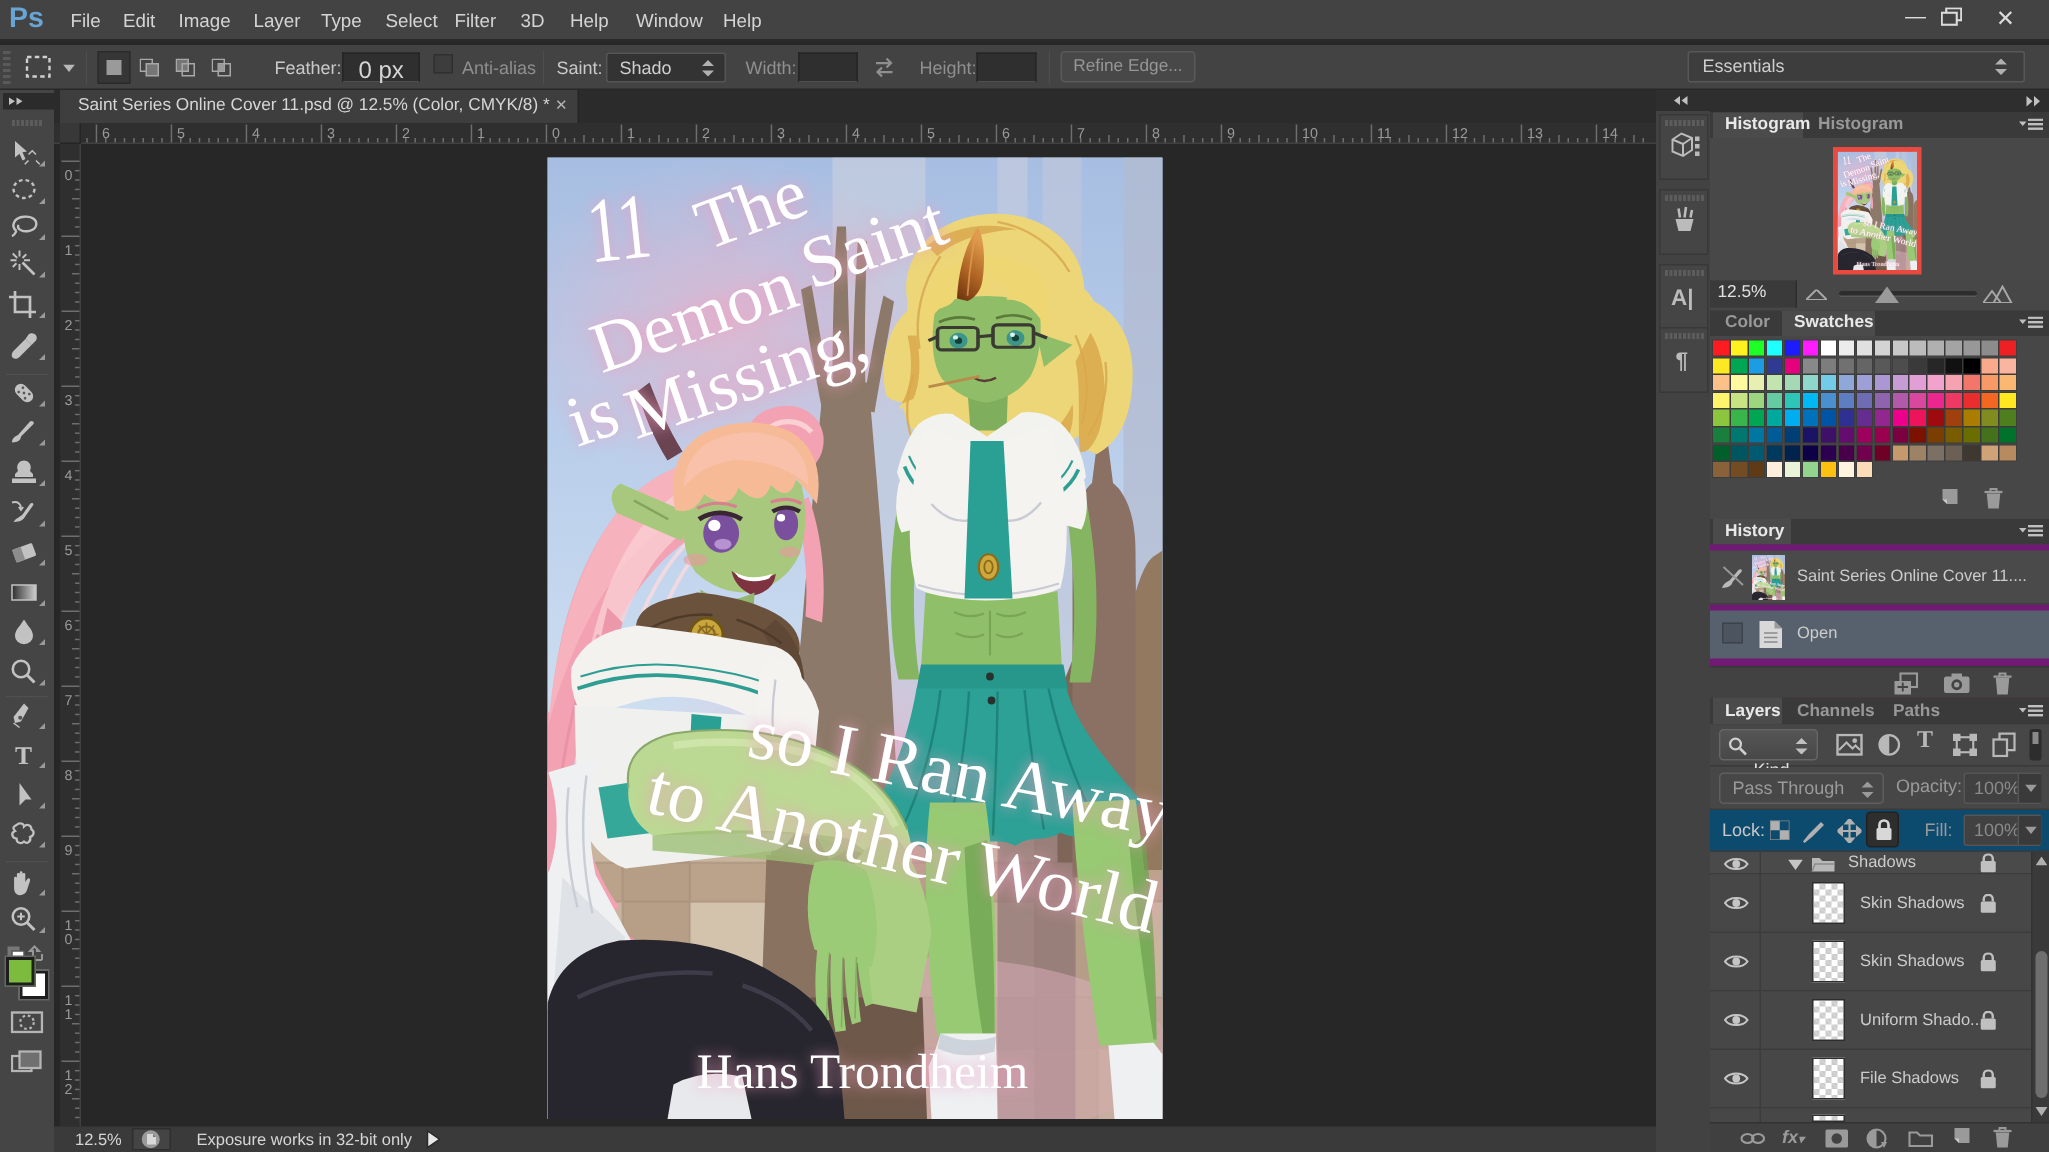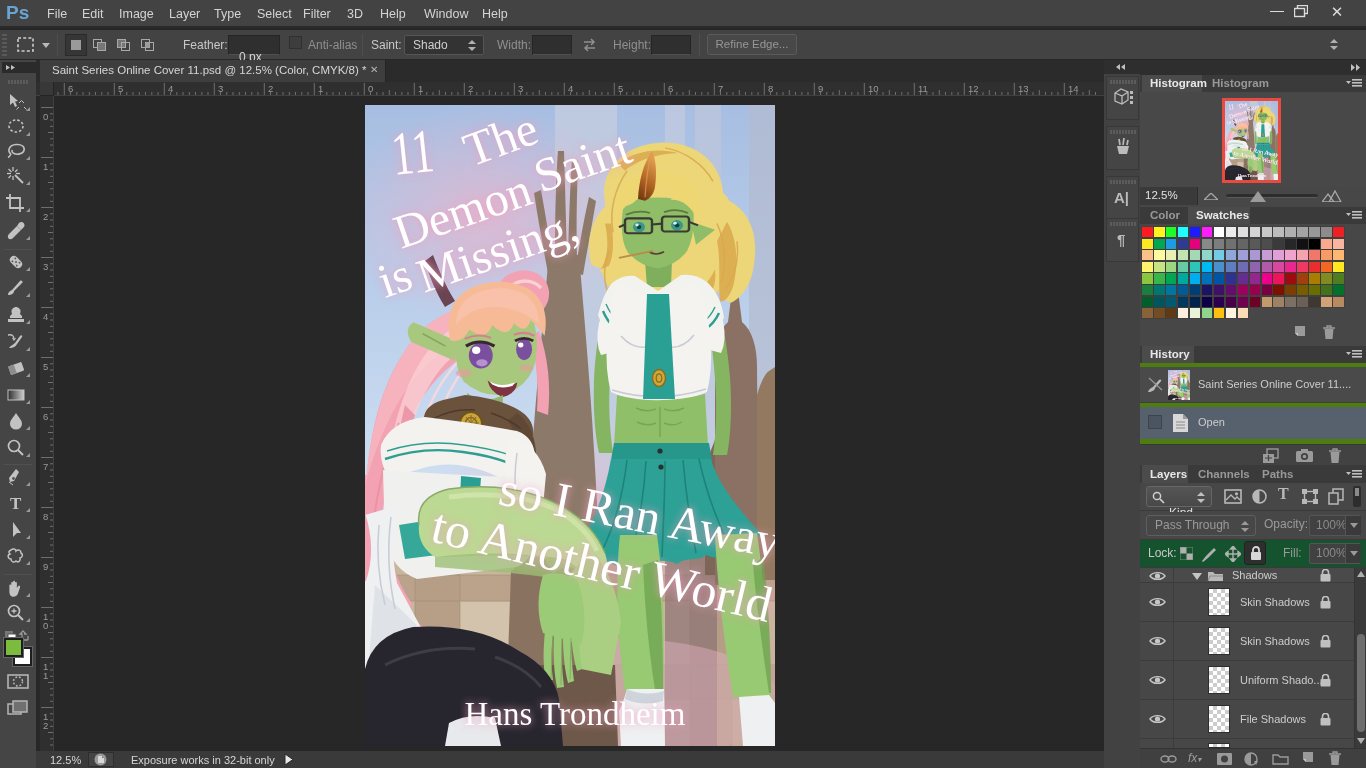--- a/index.html
+++ b/index.html
@@ -85,39 +85,40 @@
   <svg class="abs" style="left:117px;top:9px" width="14" height="13">
       <rect x="0.5" y="0.5" width="8" height="8" fill="#767676" stroke="#a8a8a8"></rect>
       <rect x="4.5" y="3.5" width="8" height="8" fill="none" stroke="#a8a8a8"></rect>
     </svg>
   <svg class="abs" style="left:141px;top:9px" width="14" height="13">
       <rect x="0.5" y="0.5" width="8" height="8" fill="none" stroke="#a8a8a8"></rect>
       <rect x="4.5" y="3.5" width="8" height="8" fill="none" stroke="#a8a8a8"></rect>
       <rect x="4.5" y="3.5" width="4" height="5" fill="#9a9a9a"></rect>
     </svg>
   <div class="abs" style="left:183px;top:8px">Feather:</div>
-  <div class="inputbox" style="left:228px;top:5px;width:52px;height:20px;color:#d6d6d6;font-size:12px;padding:14px 0 0 10px">0 px</div>
+  <div class="inputbox" style="left:228px;top:5px;width:52px;height:20px;color:#d6d6d6;font-size:16px;padding:3px 0 0 10px">0 px</div>
   <div class="abs dim" style="left:289px;top:6px;width:13px;height:13px;background:#3d3d3d;border:1px solid #303030"></div>
   <div class="abs dim" style="left:308px;top:8px">Anti-alias</div>
   <div class="sep" style="left:362px;top:4px;height:22px"></div>
   <div class="abs" style="left:371px;top:8px">Saint:</div>
   <div class="abs" style="left:404px;top:5px;width:80px;height:20px;background:#333333;border:1px solid #555;border-radius:2px;color:#cfcfcf;font-size:12px;padding:2px 0 0 8px">Shado</div>
   <svg class="abs" style="left:468px;top:10px" width="9" height="11">
       <path d="M0,4 L8,4 L4,0 Z M0,7 L8,7 L4,11 Z" fill="#b0b0b0"></path>
     </svg>
   <div class="abs dim" style="left:497px;top:8px">Width:</div>
   <div class="inputbox" style="left:532px;top:5px;width:40px;height:20px"></div>
   <svg class="abs" style="left:581px;top:8px" width="17" height="14">
       <path d="M3,4 L13,4 M10,1 L13,4 L10,7" stroke="#8f8f8f" stroke-width="1.5" fill="none"></path>
       <path d="M14,10 L4,10 M7,7 L4,10 L7,13" stroke="#8f8f8f" stroke-width="1.5" fill="none"></path>
     </svg>
   <div class="abs dim" style="left:613px;top:8px">Height:</div>
   <div class="inputbox" style="left:651px;top:5px;width:40px;height:20px"></div>
   <div class="sep" style="left:699px;top:4px;height:22px"></div>
   <div class="abs" style="left:707px;top:4px;width:90px;height:21px;background:#484848;border:1px solid #5a5a5a;border-radius:3px;color:#969696;font-size:11.5px;text-align:center;padding-top:3px">Refine Edge...</div>
+  <div class="abs" style="left:1125px;top:4px;width:225px;height:21px;background:#3d3d3d;border:1px solid #585858;border-radius:2px;color:#cdcdcd;font-size:12px;padding:2px 0 0 9px">Essentials</div>
   <svg class="abs" style="left:1330px;top:9px" width="9" height="11">
       <path d="M0,4 L8,4 L4,0 Z M0,7 L8,7 L4,11 Z" fill="#b0b0b0"></path>
     </svg>
 </div>
 
 <div id="tabbar">
   <div id="doctab">
       <span style="position:absolute;left:12px;top:4px">Saint Series Online Cover 11.psd @ 12.5% (Color, CMYK/8) *</span>
   <span style="position:absolute;left:330px;top:4px;color:#b5b5b5;font-size:10px">✕</span>
     </div>
@@ -895,21 +896,21 @@
 
   <div class="abs phead" style="left:0;top:286px;width:226px;height:17px;">
     <div class="abs ptab-on" style="left:2px;top:0;width:52px;height:17px;font-size:11.5px;font-weight:bold;padding:2px 0 0 8px">History</div>
     <svg class="pmenu" style="top:4px" width="16" height="10">
         <path d="M0,2 L5,2 L2.5,5 Z" fill="#c0c0c0"></path>
         <rect x="6" y="0" width="10" height="1.6" fill="#c0c0c0"></rect>
         <rect x="6" y="3" width="10" height="1.6" fill="#c0c0c0"></rect>
         <rect x="6" y="6" width="10" height="1.6" fill="#c0c0c0"></rect>
       </svg>
   </div>
-  <div class="abs" style="left:0;top:303px;width:226px;height:102px;background:#4d7c0f">
+  <div class="abs" style="left:0;top:303px;width:226px;height:102px;background:#701a75">
     <div class="abs" style="left:0;top:4px;width:226px;height:36px;background:#4a4a4a;border-bottom:1px solid #3e3e3e">
       <svg class="abs" style="left:6px;top:10px" width="18" height="16">
           <path d="M2,15 C3,12 5,11 7,10 L13,3 C14,1.8 16,2.8 15,4.2 L9,11 C9,13 6,15 2,15 Z" fill="#b9b9b9"></path>
           <path d="M3,1 L16,13" stroke="#999" stroke-width="1.2"></path>
         </svg>
       <div class="abs" style="left:28px;top:3px;width:22px;height:30px;background:#888;overflow:hidden">
           <svg width="22" height="30" viewBox="0 0 410 641" preserveAspectRatio="none">
             <use href="#cov"></use>
           </svg>
         </div>
@@ -1005,21 +1006,21 @@
     </div>
     <div class="abs" style="left:124px;top:5px;color:#9a9a9a;font-size:12px">Opacity:</div>
     <div class="abs" style="left:169px;top:3px;width:52px;height:21px;background:#414141;border:1px solid #555;border-radius:2px;color:#8a8a8a;font-size:12px;padding:2px 0 0 6px">100%
       <div class="abs" style="left:35px;top:0px;width:16px;height:19px;background:#3a3a3a;border-left:1px solid #555">
           <svg style="margin:7px 0 0 4px" width="9" height="6">
             <path d="M0,0 L8,0 L4,5 Z" fill="#9a9a9a"></path>
           </svg>
         </div>
     </div>
   </div>
-  <div class="abs" style="left:0;top:480px;width:226px;height:28px;background:#14532d;border-bottom:1px solid #3a3a3a">
+  <div class="abs" style="left:0;top:480px;width:226px;height:28px;background:#0c4a6e;border-bottom:1px solid #3a3a3a">
     <div class="abs" style="left:8px;top:6px;color:#c8c8c8;font-size:12px">Lock:</div>
     <svg class="abs" style="left:40px;top:7px" width="13" height="13">
         <g fill="#b0b0b0">
           <rect x="0" y="0" width="6.5" height="6.5"></rect>
           <rect x="6.5" y="6.5" width="6.5" height="6.5"></rect>
         </g>
         <rect x="0" y="0" width="13" height="13" fill="none" stroke="#888"></rect>
       </svg>
     <svg class="abs" style="left:61px;top:6px" width="17" height="16">
         <path d="M1,15 L5,10 L13,2 L15,4 L7,12 L2,16 Z" fill="#b0b0b0"></path>
@@ -1126,21 +1127,21 @@
         <svg class="abs" style="left:2px;top:170px" width="8" height="6">
           <path d="M0,0 L8,0 L4,6 Z" fill="#b0b0b0"></path>
         </svg>
       </div>
     </div>
   <div id="layersfooter" class="abs" style="left:0;top:688px;width:226px;height:20px;background:#404040;border-top:1px solid #333">
       <svg class="abs" style="left:20px;top:4px" width="18" height="12">
         <ellipse cx="5" cy="6" rx="4" ry="3" fill="none" stroke="#9a9a9a" stroke-width="1.4"></ellipse>
         <ellipse cx="12" cy="6" rx="4" ry="3" fill="none" stroke="#9a9a9a" stroke-width="1.4"></ellipse>
       </svg>
-      <div class="abs" style="left:48px;top:2px;color:#9a9a9a;font-size:12px;font-style:italic;font-weight:normal">fx<span style="font-size:8px">▾</span></div>
+      <div class="abs" style="left:48px;top:2px;color:#9a9a9a;font-size:12px;font-style:italic;font-weight:bold">fx<span style="font-size:8px">▾</span></div>
       <svg class="abs" style="left:76px;top:3px" width="17" height="14">
         <rect x="1" y="1" width="15" height="12" rx="1" fill="#9a9a9a"></rect>
         <circle cx="8.5" cy="7" r="3.5" fill="#424242"></circle>
       </svg>
       <svg class="abs" style="left:104px;top:3px" width="14" height="14">
         <circle cx="7" cy="7" r="6" fill="none" stroke="#9a9a9a" stroke-width="1.4"></circle>
         <path d="M7,1 A6,6 0 0 0 7,13 Z" fill="#9a9a9a"></path>
         <text x="10" y="13" font-size="8" fill="#9a9a9a">▾</text>
       </svg>
       <svg class="abs" style="left:132px;top:3px" width="17" height="13">

